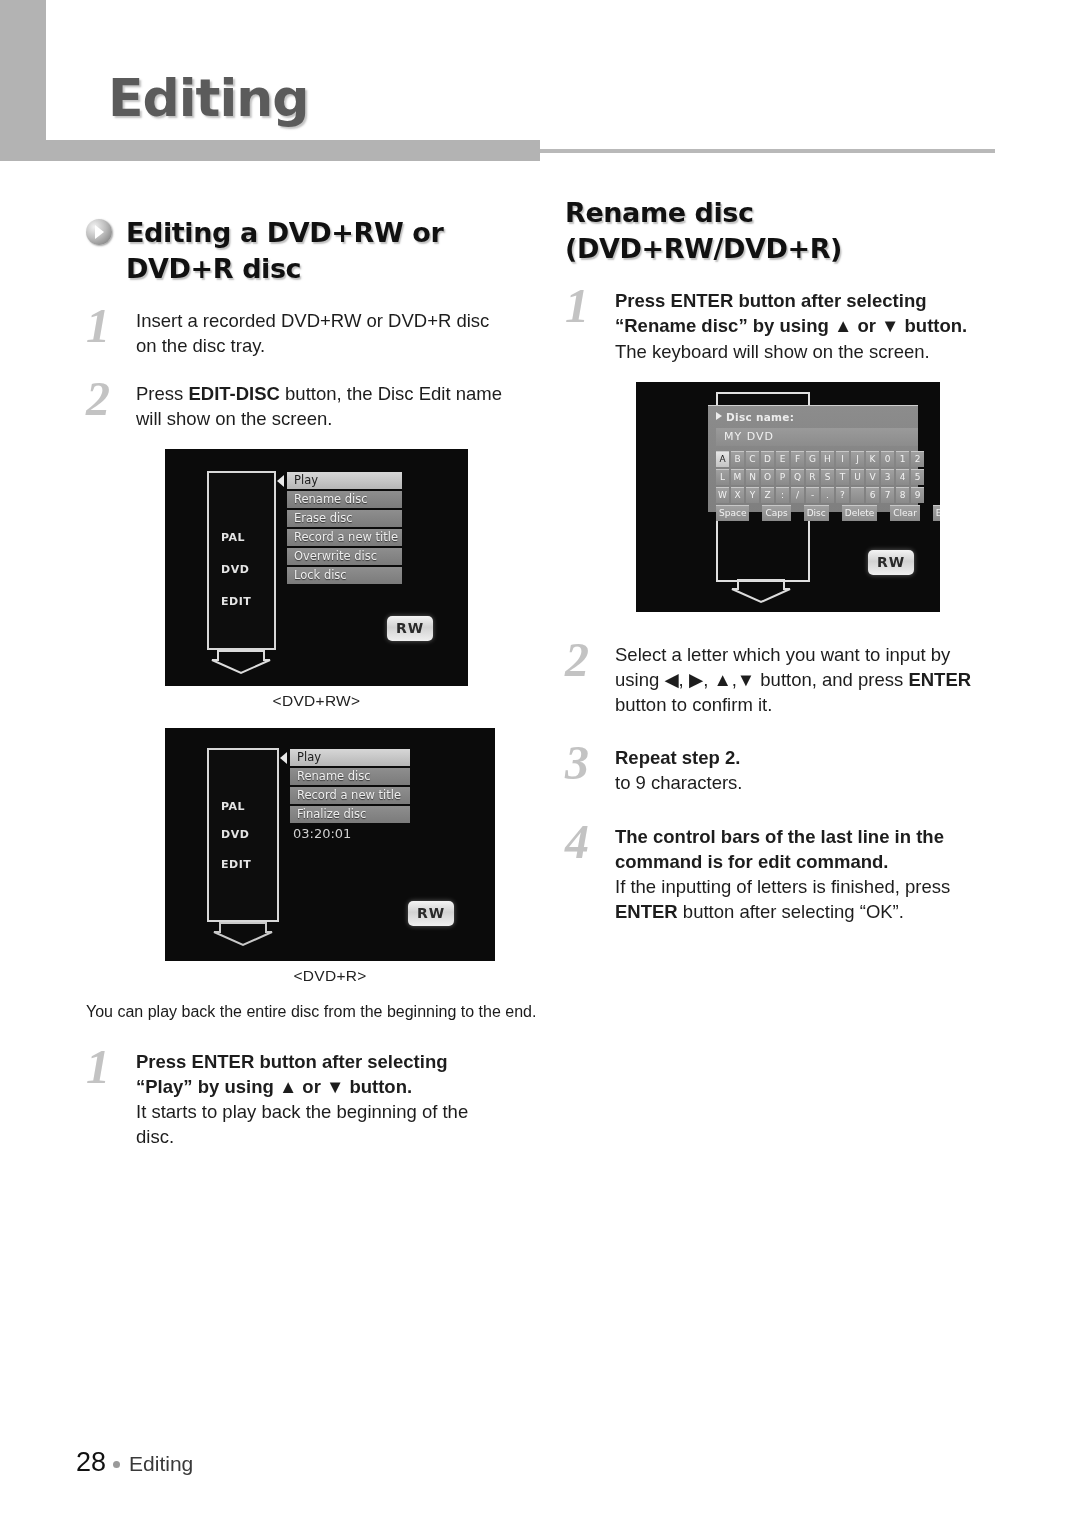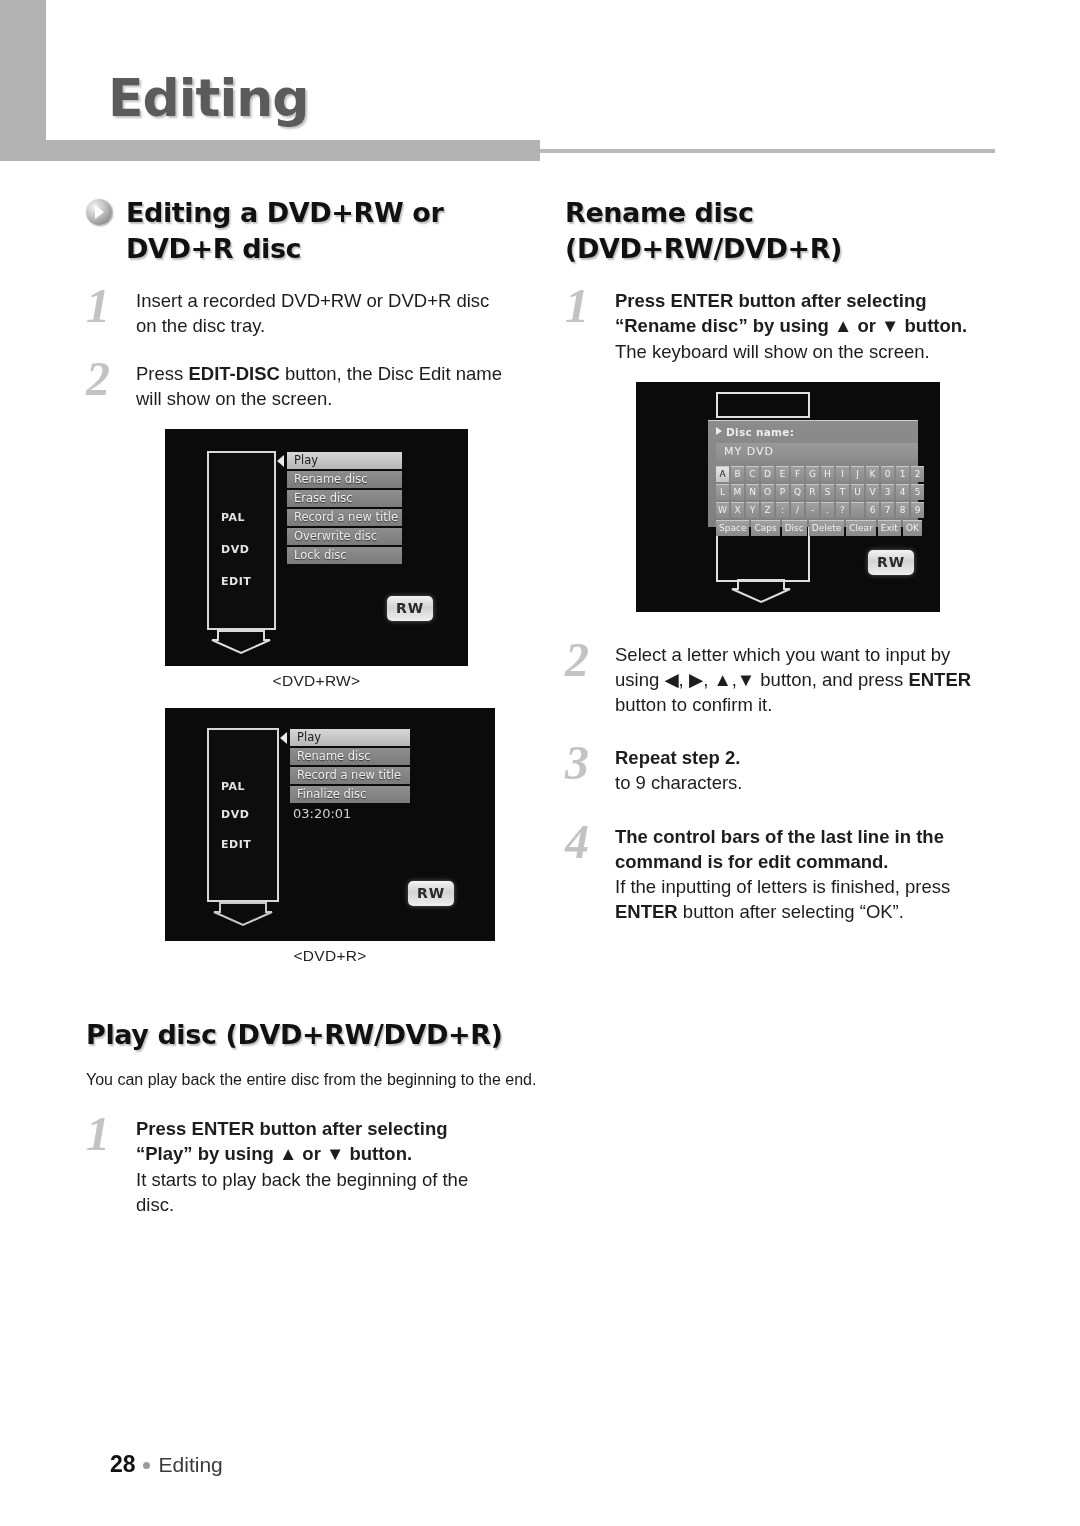--- a/index.html
+++ b/index.html
@@ -45,21 +45,21 @@
     color: #5b5b5b;
     font-family: "DejaVu Sans", sans-serif;
     text-shadow: 2px 2px 2px rgba(120,120,120,0.45);
   }
 
   
   .col {
     position: absolute;
     top: 195px;
   }
-  .col-left  { left: 86px;  width: 455px; }
+  .col-left  { left: 86px;  width: 455px; margin-top: 20px; }
   .col-right { left: 565px; width: 455px; }
 
   
   .h2 {
     position: relative;
     font-family: "DejaVu Sans", sans-serif;
     font-size: 27px;
     font-weight: bold;
     letter-spacing: -0.4px;
     line-height: 1.32;
@@ -280,24 +280,23 @@
   }
 
   
   .footer {
     position: absolute;
     left: 76px; bottom: 48px;
     font-size: 21px;
     color: #3a3a3a;
   }
   .footer .pg {
-    font-weight: bold;
-    font-size: 23px;
+    font-weight: normal;
+    font-size: 27px;
     color: #111;
-    margin-left: 34px;
   }
   .footer .dot {
     display: inline-block;
     width: 7px; height: 7px;
     border-radius: 50%;
     background: #9a9a9a;
     margin: 0 9px 3px 7px;
   }
   .footer .lab { color: #3a3a3a; }
 </style>
@@ -374,24 +373,20 @@
       <div class="rw-badge" style="left:243px; top:173px;">RW</div>
       <div class="down-arrow" style="left:47px; top:193px;">
         <svg width="62" height="26" viewBox="0 0 62 26">
           <polygon points="8,2 54,2 54,11 60,11 31,24 2,11 8,11" fill="none" stroke="#c9c9c9" stroke-width="2"></polygon>
         </svg>
       </div>
     </div>
     <div class="caption c2">&lt;DVD+R&gt;</div>
   </div>
 
-  <h2 class="h2" style="margin-top:52px;">
-    <span class="blob" style="left:-14px; top:-8px; width:58px; height:42px;"></span>
-    <span>Play disc (DVD+RW/DVD+R)</span>
-  </h2>
 
   <div class="para">
     <span class="ln">You can play back the entire disc from the</span>
     <span class="ln">beginning to the end.</span>
   </div>
 
   <div class="step" style="margin-top:26px;">
     <span class="num">1</span>
     <span class="ln bold-line">Press ENTER button after selecting</span>
     <span class="ln bold-line"><span>“Play” by using </span><span>▲</span><span> or </span><span>▼</span><span> button.</span></span>
@@ -412,21 +407,21 @@
     <span class="ln bold-line">Press ENTER button after selecting</span>
     <span class="ln bold-line"><span>“Rename disc” by using </span><span>▲</span><span> or </span><span>▼</span><span> button.</span></span>
     <span class="ln">The keyboard will show on the screen.</span>
   </div>
 
   <div class="figure">
     <div class="shot s3">
       <div style="position:absolute; left:80px; top:10px; width:90px; height:22px; border:2px solid #e0e0e0;"></div>
       <div style="position:absolute; left:80px; top:118px; width:90px; height:80px; border:2px solid #e0e0e0; border-top:none;"></div>
 
-      <div class="kb-panel" style="left:72px; top:38px; width:210px; height:106px;">
+      <div class="kb-panel" style="left:72px; top:23px; width:210px; height:106px;">
         <span class="kb-title" style="left:8px; top:5px;"><span class="tri"></span><span>Disc name:</span></span>
         <div class="kb-namefield" style="left:8px; top:22px; width:194px; height:18px;">MY DVD</div>
         <div class="kb-rows" style="left:8px; top:45px;">
           <div class="kb-row">
             <div class="kb-key sel">A</div>
             <div class="kb-key">B</div>
             <div class="kb-key">C</div>
             <div class="kb-key">D</div>
             <div class="kb-key">E</div>
             <div class="kb-key">F</div>
@@ -464,21 +459,21 @@
             <div class="kb-key">/</div>
             <div class="kb-key">-</div>
             <div class="kb-key">.</div>
             <div class="kb-key">?</div>
             <div class="kb-key"> </div>
             <div class="kb-key">6</div>
             <div class="kb-key">7</div>
             <div class="kb-key">8</div>
             <div class="kb-key">9</div>
           </div>
-          <div class="kb-row" style="gap:2px;">
+          <div class="kb-row" style="gap:13px;">
             <div class="kb-cmd">Space</div>
             <div class="kb-cmd">Caps</div>
             <div class="kb-cmd">Disc</div>
             <div class="kb-cmd">Delete</div>
             <div class="kb-cmd">Clear</div>
             <div class="kb-cmd">Exit</div>
             <div class="kb-cmd">OK</div>
           </div>
         </div>
       </div>

